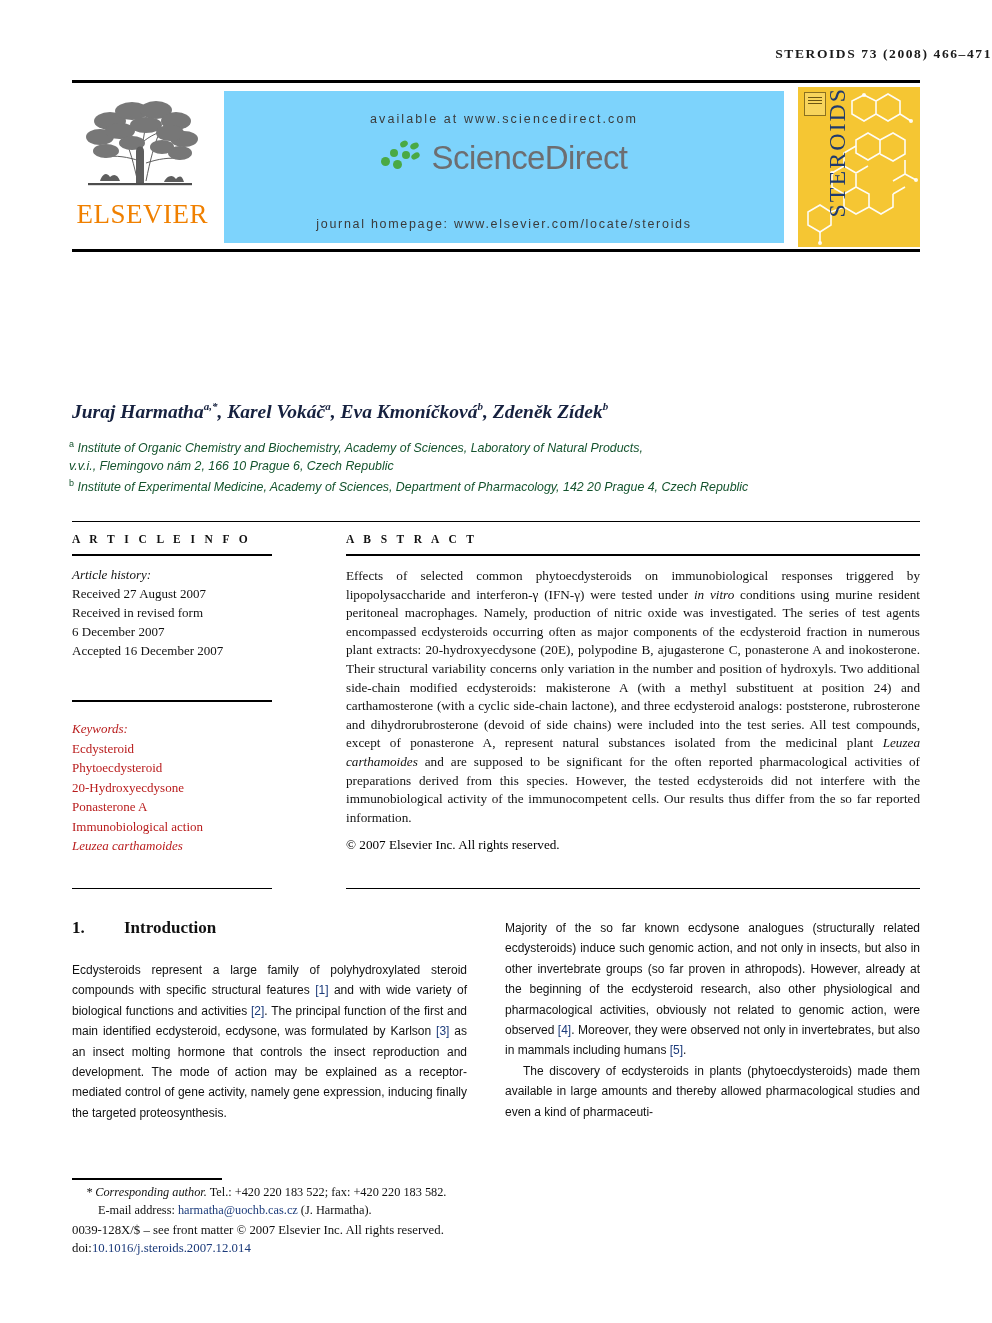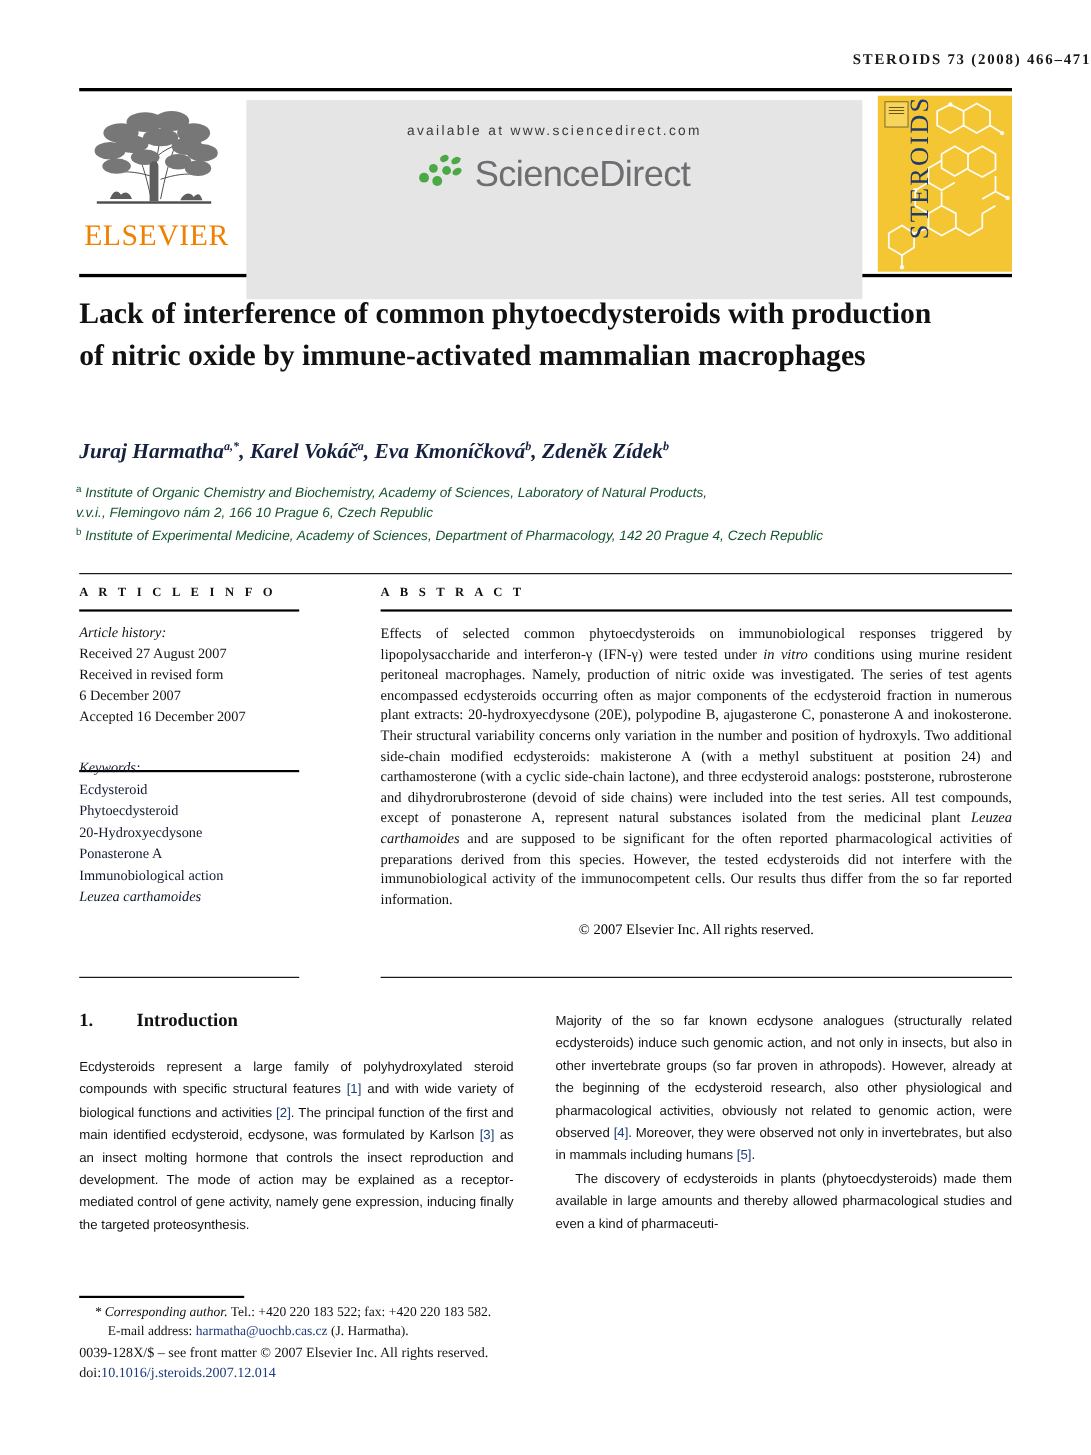--- a/index.html
+++ b/index.html
@@ -67,22 +67,22 @@
     font-family: "Liberation Serif", serif;
     font-size: 27px;
     letter-spacing: 0.5px;
     line-height: 30px;
   }
 
   .sd-panel {
     position: absolute;
     left: 152px; top: 8px;
     width: 560px;
-    height: 181px;
-    background: #e5e5e5;
+    height: 152px;
+    background: #7dd3fc;
   }
   .sd-available {
     position: absolute;
     left: 0; top: 21px;
     width: 560px;
     text-align: center;
     font-family: "Liberation Sans", sans-serif;
     font-size: 12.5px;
     letter-spacing: 2.1px;
     color: #3a3a3a;
@@ -232,26 +232,26 @@
   }
   .info-body .lead { font-style: italic; }
   .kw-rule {
     position: absolute;
     left: 72px; top: 700px;
     width: 200px;
     border-top: 2px solid #000;
   }
   .keywords {
     position: absolute;
-    left: 72px; top: 688px;
+    left: 72px; top: 719px;
     width: 210px;
     font-family: "Liberation Serif", serif;
     font-size: 13px;
     line-height: 19.5px;
-    color: #0f172a;
+    color: #b91c1c;
   }
   .keywords .lead { font-style: italic; }
   .keywords .ital { font-style: italic; }
 
   .abs-col {
     position: absolute;
     left: 346px; top: 533px;
     width: 574px;
   }
   .abs-rule {
@@ -263,21 +263,21 @@
   .abs-body {
     font-family: "Liberation Serif", serif;
     font-size: 13.2px;
     line-height: 18.6px;
     text-align: justify;
     color: #111;
   }
   .abs-body .ital { font-style: italic; }
   .abs-copy {
     margin-top: 10px;
-    text-align: center;
+    text-align: left;
     font-size: 13.2px;
   }
   .band-bottom {
     position: absolute;
     left: 346px; top: 888px;
     width: 574px;
     border-top: 1.5px solid #000;
   }
   .band-bottom-left {
     position: absolute;
@@ -398,20 +398,21 @@
           <i style="left:0px;  top:17px; width:9px;  height:9px;"></i>
           <i style="left:12px; top:20px; width:9px;  height:9px;"></i>
           <i style="left:9px;  top:9px;  width:8px;  height:8px;"></i>
           <i style="left:21px; top:11px; width:8px;  height:8px;"></i>
           <i style="left:19px; top:1px;  width:8px;  height:6px;  transform:rotate(-28deg); border-radius:50%;"></i>
           <i style="left:29px; top:3px;  width:9px;  height:6px;  transform:rotate(-28deg); border-radius:50%;"></i>
           <i style="left:30px; top:13px; width:9px;  height:6px;  transform:rotate(-30deg); border-radius:50%;"></i>
         </span>
         <span class="sd-wordmark">ScienceDirect</span>
       </div>
+      <div class="sd-homepage">journal homepage: www.elsevier.com/locate/steroids</div>
     </div>
 
     <div class="cover">
       <svg width="122" height="160" viewBox="0 0 122 160">
         <g stroke="#ffffff" stroke-width="1.6" fill="none" opacity="0.95">
           <path d="M66 8 l12 6 l0 13 l-12 7 l-12 -7 l0 -13 Z"></path>
           <path d="M78 14 l12 -7 l12 7 l0 13 l-12 7 l-12 -7"></path>
           <path d="M102 27 l11 7"></path>
           <path d="M70 46 l12 7 l0 13 l-12 7 l-12 -7 l0 -13 Z"></path>
           <path d="M82 53 l13 -7 l12 7 l0 14 l-12 7 l-13 -7"></path>
@@ -433,21 +434,20 @@
           <circle cx="34" cy="86" r="2"></circle>
           <circle cx="22" cy="156" r="2"></circle>
           <circle cx="118" cy="93" r="2"></circle>
         </g>
       </svg>
       <div class="cover-badge"></div>
       <div class="cover-title">STEROIDS</div>
     </div>
   </div>
 
-  <div class="title">Lack of interference of common phytoecdysteroids with production of nitric oxide by immune-activated mammalian macrophages</div>
 
   <div class="authors">
     <span>Juraj Harmatha</span><sup>a,*</sup>,
     <span>Karel Vokáč</span><sup>a</sup>,
     <span>Eva Kmoníčková</span><sup>b</sup>,
     <span>Zdeněk Zídek</span><sup>b</sup>
   </div>
 
   <div class="affils">
     <div><sup>a</sup> <span>Institute of Organic Chemistry and Biochemistry, Academy of Sciences, Laboratory of Natural Products,</span></div>

